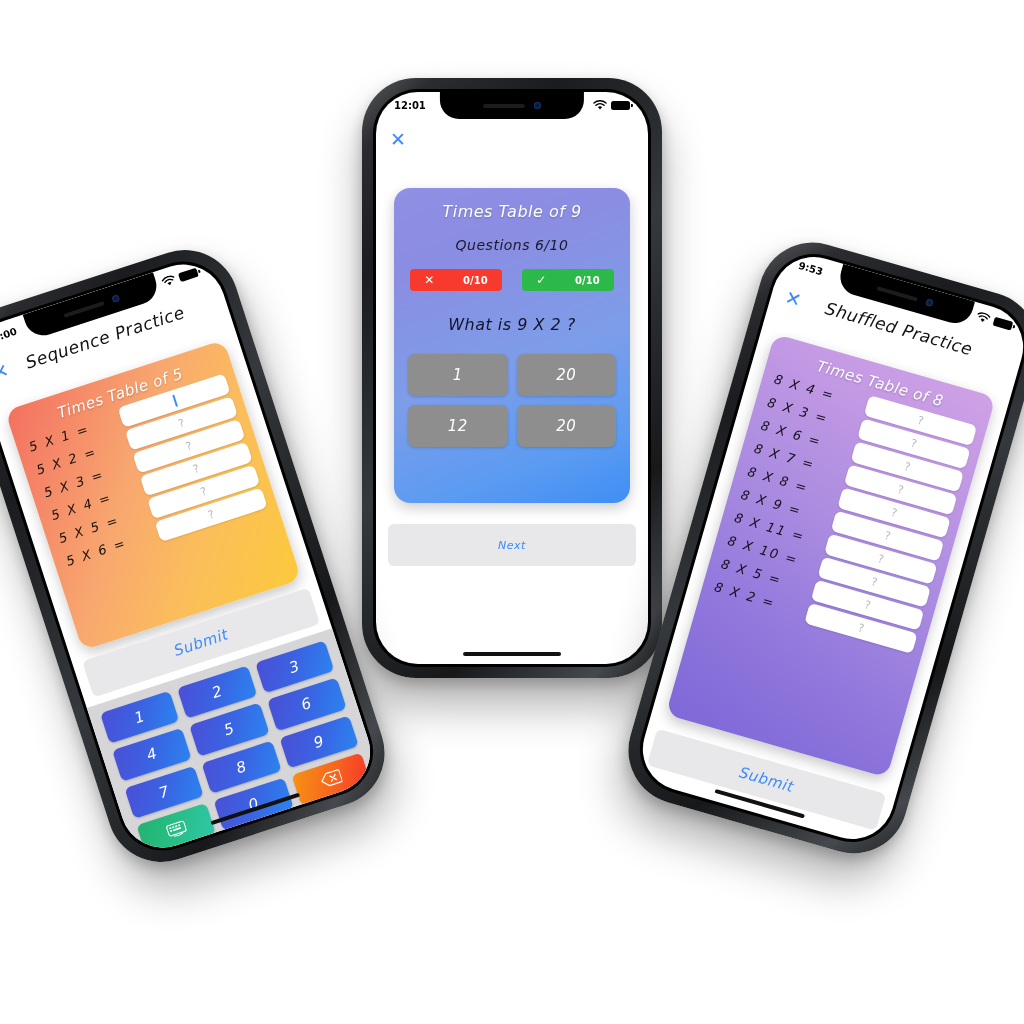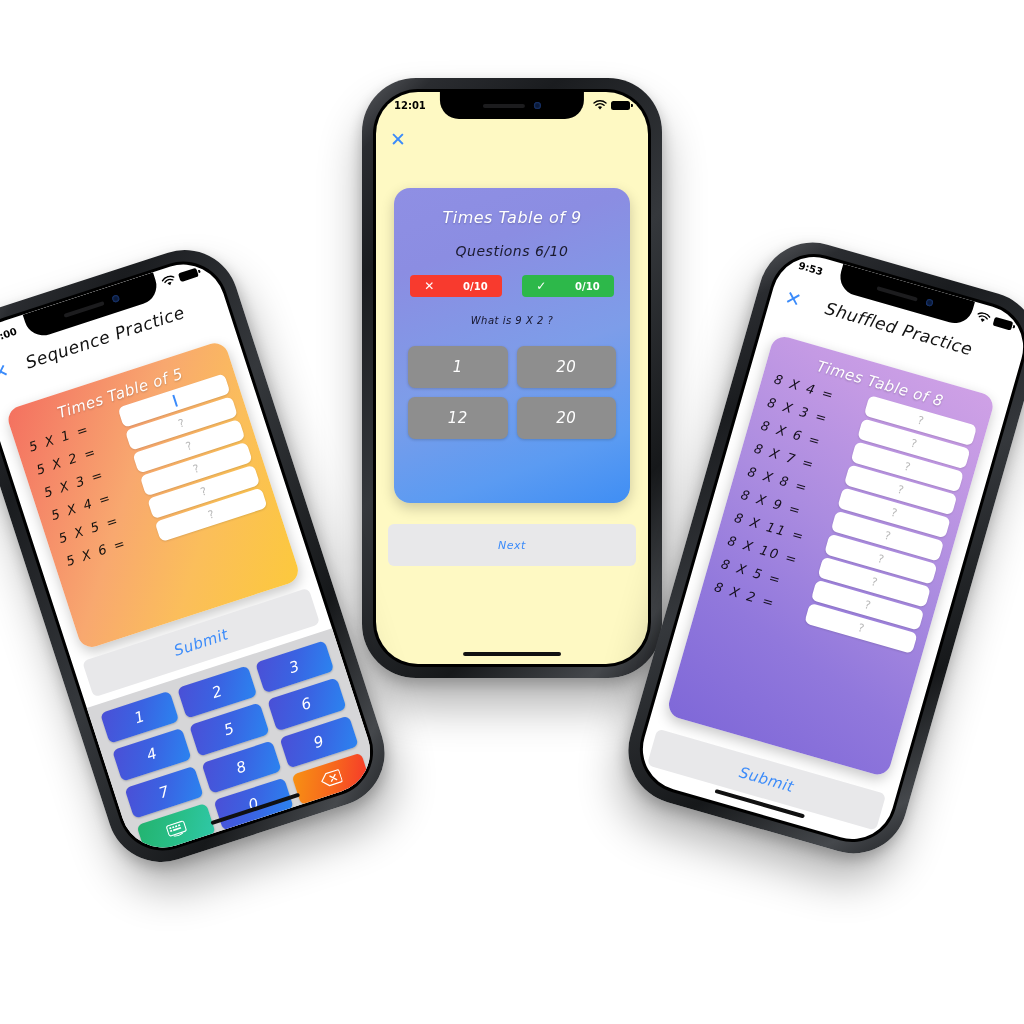--- a/index.html
+++ b/index.html
@@ -167,32 +167,32 @@
     color: #fff;
     font-size: 17px;
     text-shadow: 0 1px 2px rgba(0,0,0,0.22);
   }
 
   
   #phone-mid {
     width: 300px; height: 600px;
     left: 362px; top: 78px;
   }
-  #phone-mid .screen { background:#fef9c3; }
+  #phone-mid .screen { background:#ffffff; }
   .mc-card {
     position: absolute;
     left: 18px; right: 18px;
     top: 96px;
     height: 315px;
     background: linear-gradient(160deg, #8f8fe4 0%, #8b8de2 22%, #7d9de9 55%, #5b9bf2 82%, #3f8ef4 100%);
     border-radius: 16px;
     padding: 14px 14px 16px;
     box-shadow: 0 5px 14px rgba(0,0,0,0.2);
   }
-  .mc-card .card-title { margin-top: 6px; font-size: 16px; }
+  .mc-card .card-title { font-size: 16px; }
   .mc-qcount {
     text-align: center;
     color: #1a1a2e;
     font-size: 14px;
     margin-top: 16px;
   }
   .mc-scores {
     display: flex;
     justify-content: space-between;
     margin-top: 16px;
@@ -205,22 +205,22 @@
     align-items: center;
     justify-content: space-around;
     color: #fff;
     font-size: 10px;
     font-weight: 600;
   }
   .score-pill .mark { font-size: 12px; }
   .mc-question {
     text-align: center;
     color: #15152b;
-    font-size: 10px;
-    margin-top: 18px;
+    font-size: 16px;
+    margin-top: 24px;
   }
   .mc-options {
     display: grid;
     grid-template-columns: 1fr 1fr;
     gap: 9px;
     margin-top: 20px;
   }
   .mc-opt {
     height: 42px;
     background: #8e8e8e;

